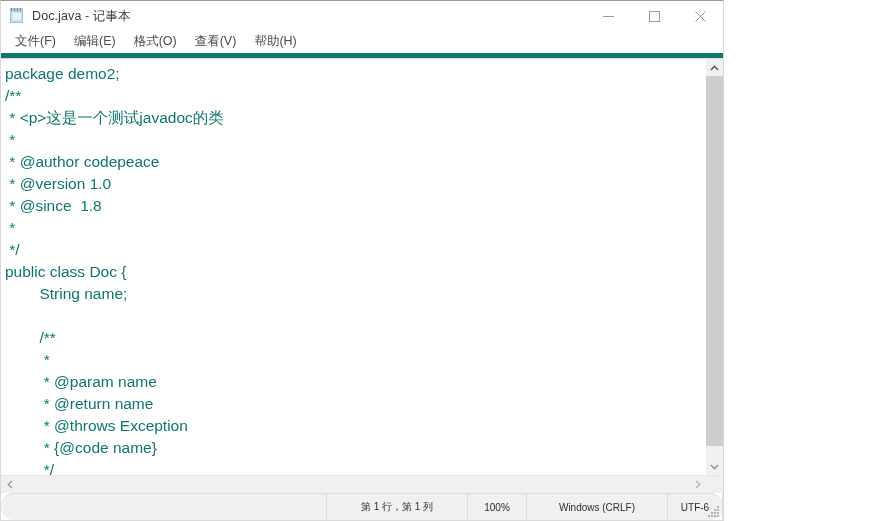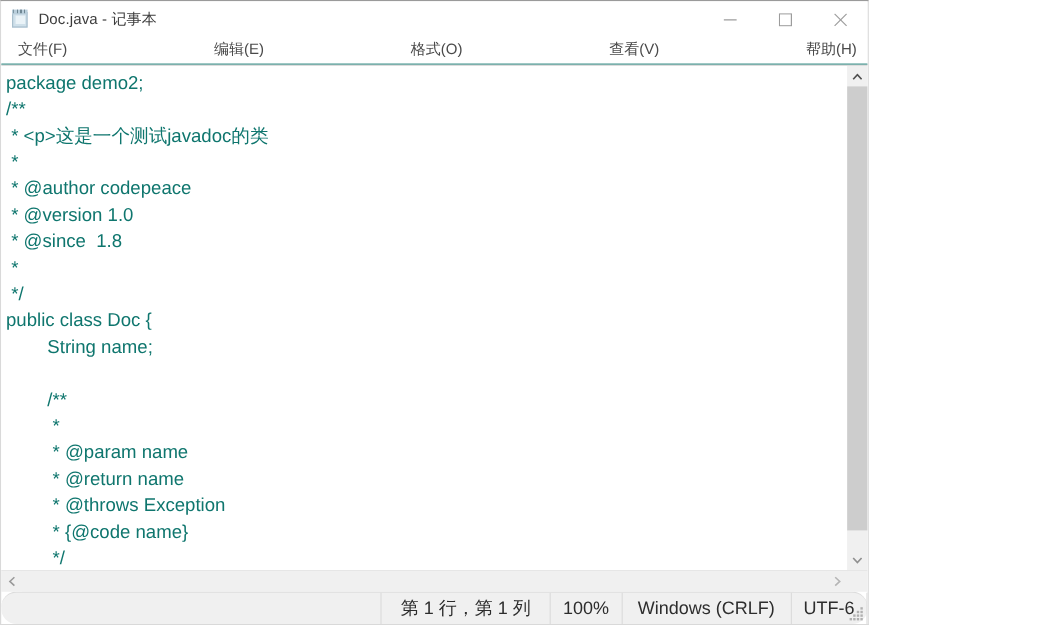--- a/index.html
+++ b/index.html
@@ -107,22 +107,21 @@
   .win-btn svg rect { stroke: #9c9c9c; }
 
   
   .menubar {
     height: 22px;
     flex: 0 0 22px;
     display: flex;
     align-items: center;
     background: #ffffff;
     padding-left: 5px;
-    border-bottom: 1px solid #0f766e;
-    justify-content: space-between;
+    border-bottom: 5px solid #0f766e;
   }
   .menu-item {
     font-size: 12.5px;
     color: #4a4a4a;
     padding: 2px 9px 3px 9px;
     white-space: nowrap;
     cursor: default;
   }
 
   
@@ -232,21 +231,21 @@
   
   .statusbar {
     flex: 0 0 26px;
     height: 26px;
     background: #f0f0f0;
     border-top: 1px solid #dcdcdc;
     display: flex;
     align-items: center;
     justify-content: flex-end;
     position: relative;
-    font-size: 15px;
+    font-size: 10px;
     color: #2d2d2d;
     border-radius: 13px;
   }
   .status-cell {
     height: 26px;
     display: flex;
     align-items: center;
     justify-content: center;
     white-space: nowrap;
     box-sizing: border-box;

